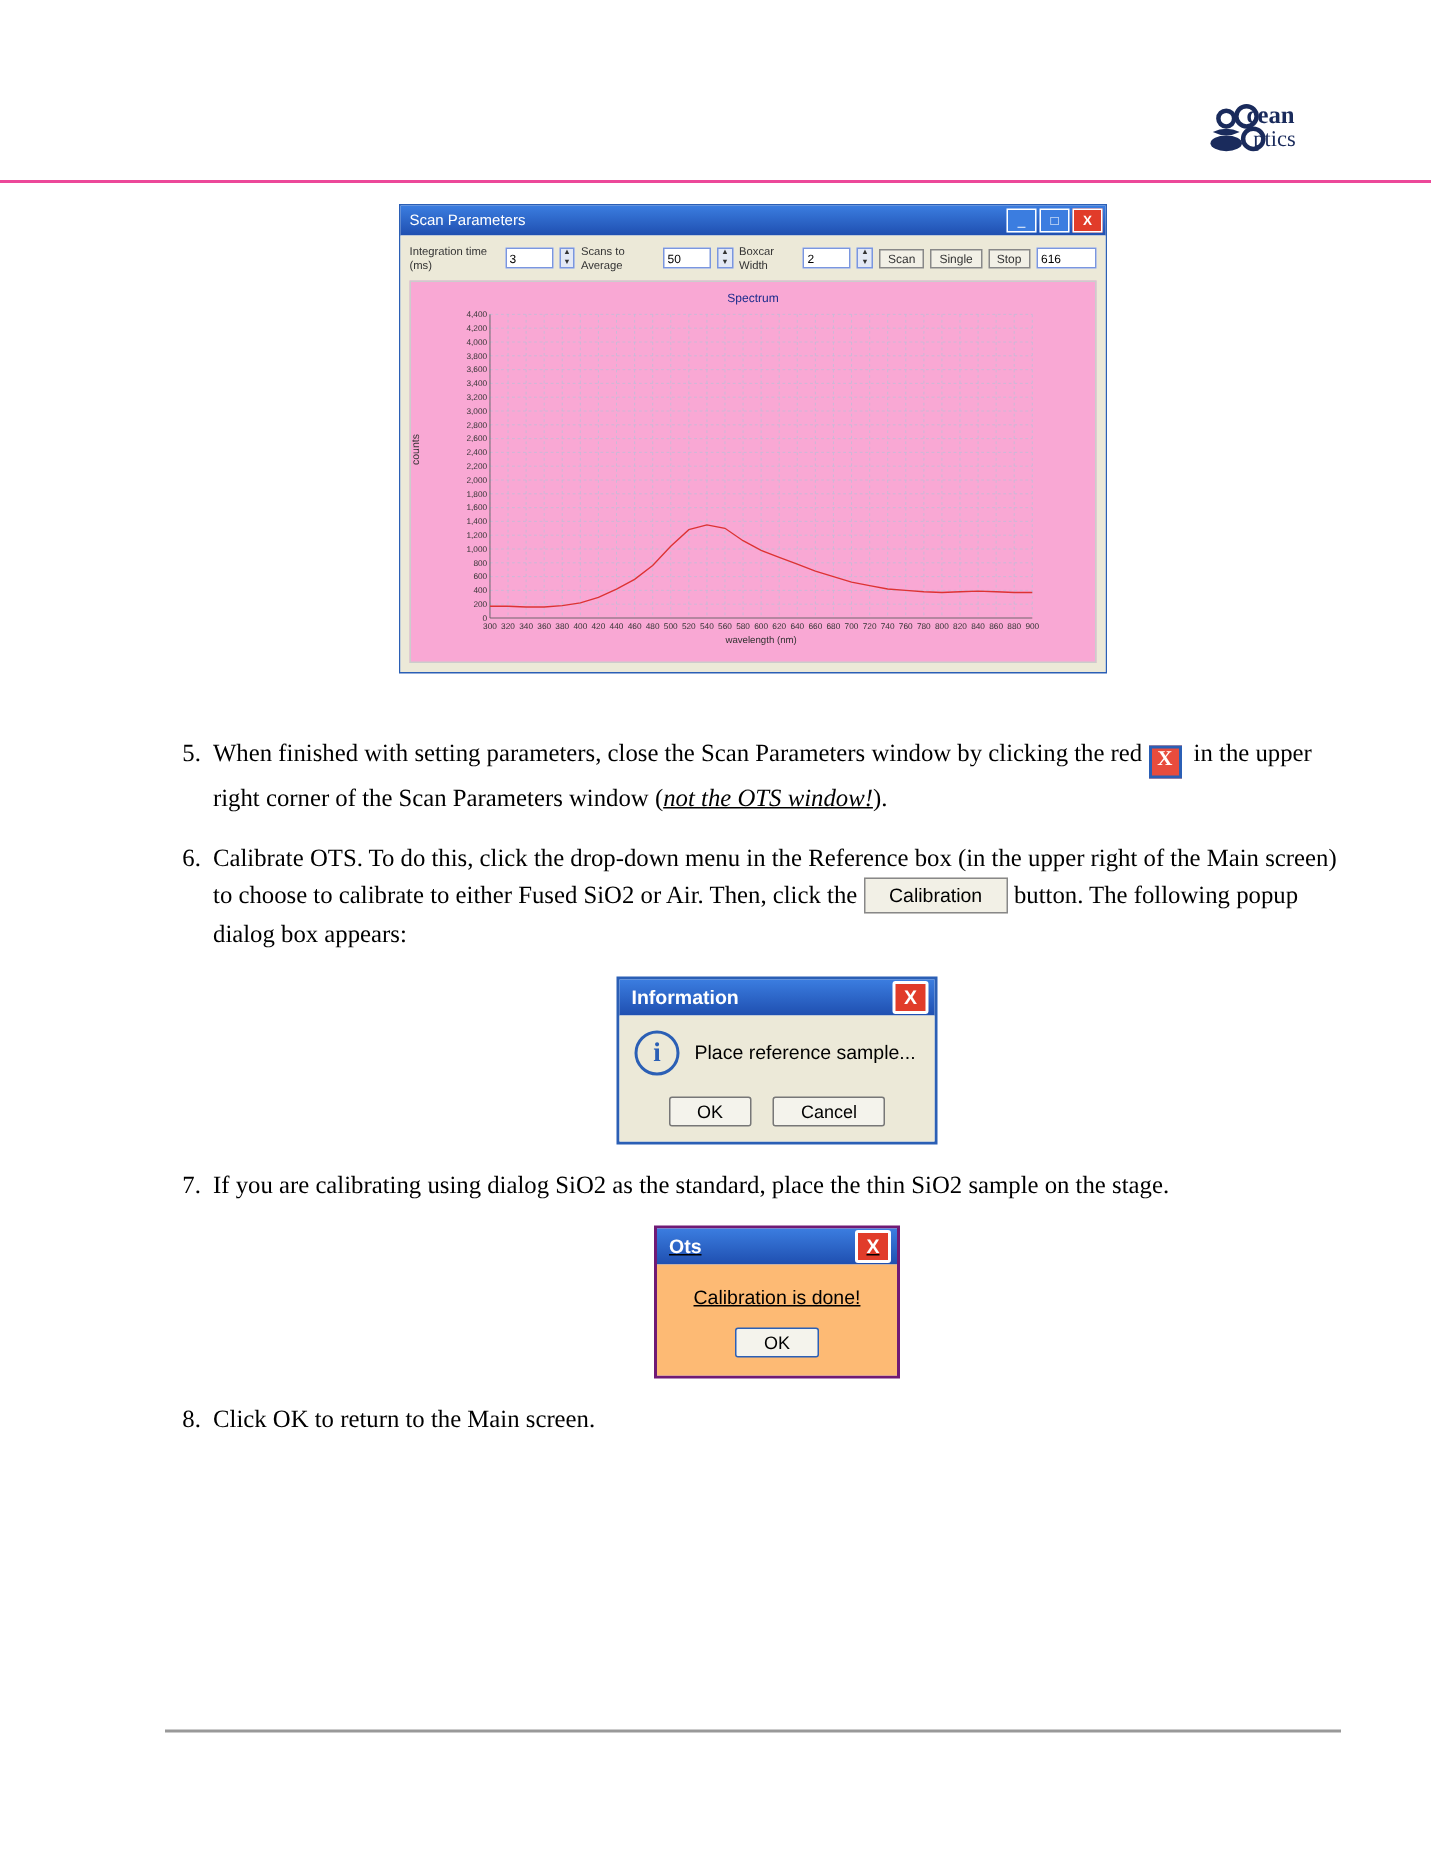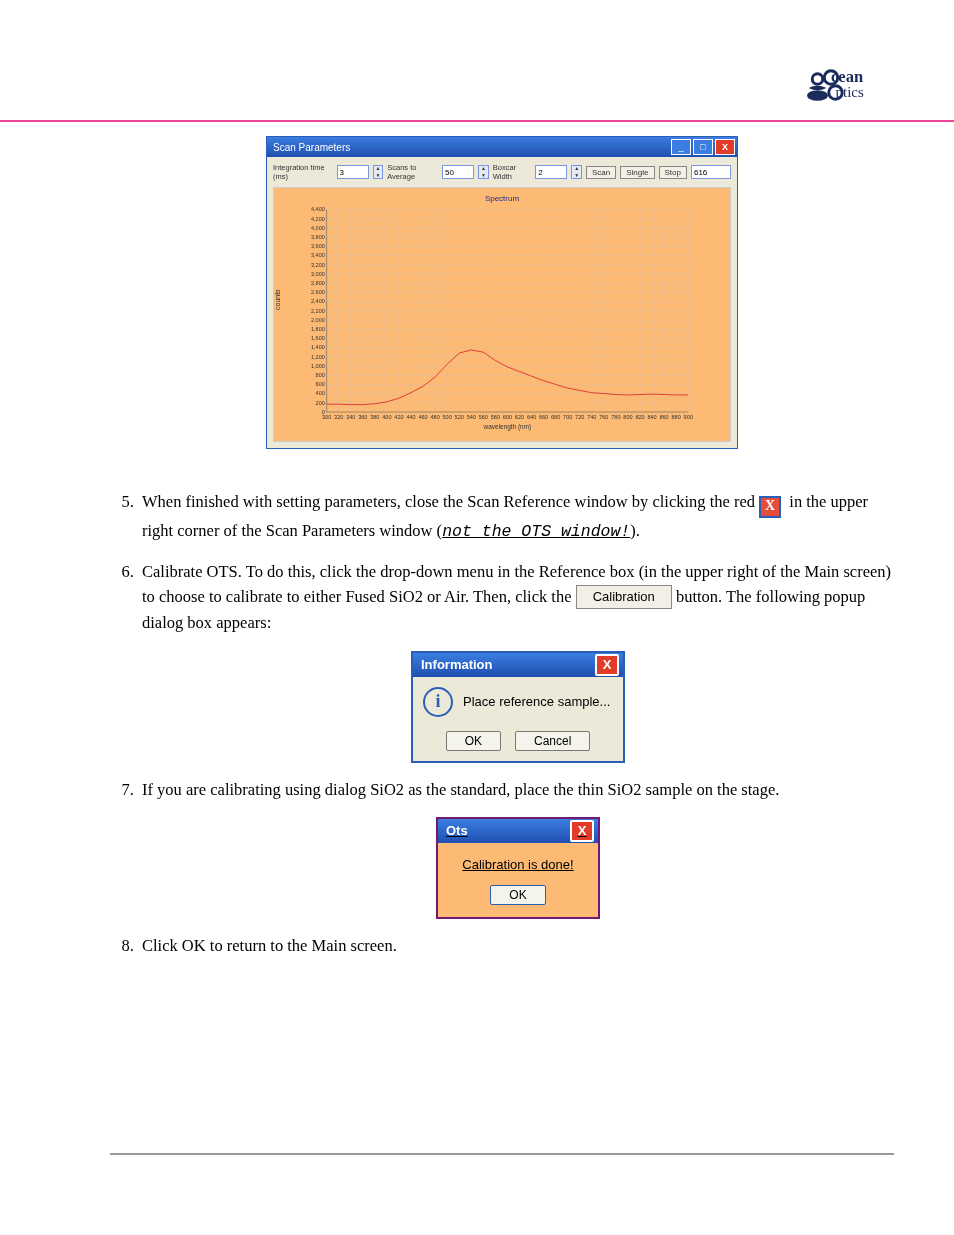--- a/index.html
+++ b/index.html
@@ -15,32 +15,32 @@
   .win-titlebar{height:20px;background:linear-gradient(#3b7de0,#1f4fb0);color:#fff;display:flex;align-items:center;font-size:10px;padding:0 2px;}
   .win-titlebar .t{flex:1;padding-left:4px;}
   .win-btn{width:18px;height:14px;display:inline-flex;align-items:center;justify-content:center;border:1px solid #fff;margin-left:2px;font-size:9px;}
   .win-btn.close{background:#e13c2a;color:#fff;font-weight:bold;}
   .win-btn.min,.win-btn.max{background:#3b7de0;color:#fff;}
   .win-body{background:#ece9d8;padding:6px;}
   .toolbar{display:flex;align-items:center;gap:4px;font-size:7.5px;color:#333;flex-wrap:nowrap;}
   .toolbar input{width:26px;height:12px;font-size:8px;border:1px solid #7a96df;background:#fff;padding:0 2px;}
   .spin{width:10px;height:12px;border:1px solid #7a96df;background:#e4e9f5;display:inline-flex;flex-direction:column;justify-content:space-between;font-size:5px;line-height:5px;color:#333;text-align:center;}
   .tbtn{border:1px solid #888;background:#f2f0e6;padding:1px 5px;font-size:8px;}
-  .plot-wrap{background:#fdba74;border:1px solid #ccc;margin-top:6px;padding:6px;}
+  .plot-wrap{background:#f9a8d4;border:1px solid #ccc;margin-top:6px;padding:6px;}
   .plot-title{text-align:center;font-size:8px;color:#1a2b8c;margin-bottom:2px;}
   .plot{position:relative;width:430px;height:230px;}
   .plot svg{width:100%;height:100%;}
   .ylabel{position:absolute;left:-6px;top:50%;transform:rotate(-90deg) translateX(10px);transform-origin:left top;font-size:7px;color:#333;}
 
   
   ol.instr{margin:40px 0 0 0;padding:0 0 0 28px;font-size:16.5px;line-height:1.55;}
   ol.instr>li{margin-bottom:14px;padding-left:4px;}
   .inl-close{display:inline-block;width:18px;height:18px;border:2px solid #2b5fb5;background:#e84c3d;color:#fff;font-weight:bold;text-align:center;line-height:15px;font-size:14px;vertical-align:-3px;margin-right:4px;}
   .inl-btn{display:inline-block;border:1px solid #888;background:#f2f0e6;font-family:Tahoma,Arial,sans-serif;font-size:13px;padding:1px 16px;vertical-align:1px;}
-  u.em{font-style:italic;font-family:Liberation Mono, monospace;}
+  u.em{font-style:italic;}
 
   
   .dlg{width:210px;margin:16px auto 10px auto;border:2px solid #2b5fb5;font-family:Tahoma,Arial,sans-serif;font-size:13px;}
   .dlg .bar{height:24px;background:linear-gradient(#3b7de0,#1f4fb0);color:#fff;font-weight:bold;display:flex;align-items:center;padding:0 4px;}
   .dlg .bar .t{flex:1;padding-left:4px;}
   .dlg .bar .x{width:20px;height:18px;border:2px solid #fff;background:#e13c2a;color:#fff;display:flex;align-items:center;justify-content:center;font-weight:bold;border-radius:2px;}
   .dlg .body{background:#ece9d8;padding:10px;}
   .dlg .row{display:flex;align-items:center;gap:10px;}
   .dlg .info-ico{width:26px;height:26px;border-radius:50%;border:2px solid #2b5fb5;color:#2b5fb5;display:flex;align-items:center;justify-content:center;font-weight:bold;font-size:18px;font-family:Georgia,serif;}
   .dlg .btns{display:flex;justify-content:center;gap:14px;margin-top:14px;}
@@ -224,21 +224,21 @@
                 <text x="228.5" y="243" text-anchor="middle" font-size="7" fill="#333">wavelength (nm)</text>
                 <path d="M32 216.5 L45.1 216.5 L58.2 217 L71.30000000000001 217 L84.4 216 L97.5 214 L110.60000000000001 210 L123.7 204 L136.8 197 L149.89999999999998 187 L163 173 L176.1 161 L189.20000000000002 157.5 L202.3 160 L215.4 169 L228.5 176 L241.6 181 L254.7 186 L267.79999999999995 191 L280.9 195 L294 199 L307.09999999999997 201.5 L320.2 204 L333.3 205 L346.40000000000003 206 L359.5 206.5 L372.6 206 L385.7 205.5 L398.8 206 L411.9 206.5 L425 206.5 " stroke="#d33" fill="none" stroke-width="1"></path>
               </svg>
           </div>
         </div>
       </div>
     </div>
 
     <ol class="instr" start="5">
       <li>
-        <span>When finished with setting parameters, close the Scan Reference window by clicking the red </span>
+        <span>When finished with setting parameters, close the Scan Parameters window by clicking the red </span>
         <span class="inl-close">X</span>
         <span> in the upper right corner of the Scan Parameters window (</span><u class="em">not the OTS window!</u><span>).</span>
       </li>
 
       <li>
         <span>Calibrate OTS. To do this, click the drop-down menu in the Reference box (in the upper right of the Main screen) to choose to calibrate to either Fused SiO2 or Air.  Then, click the </span>
         <span class="inl-btn">Calibration</span>
         <span> button.  The following popup dialog box appears:</span>
 
         <div class="dlg">

